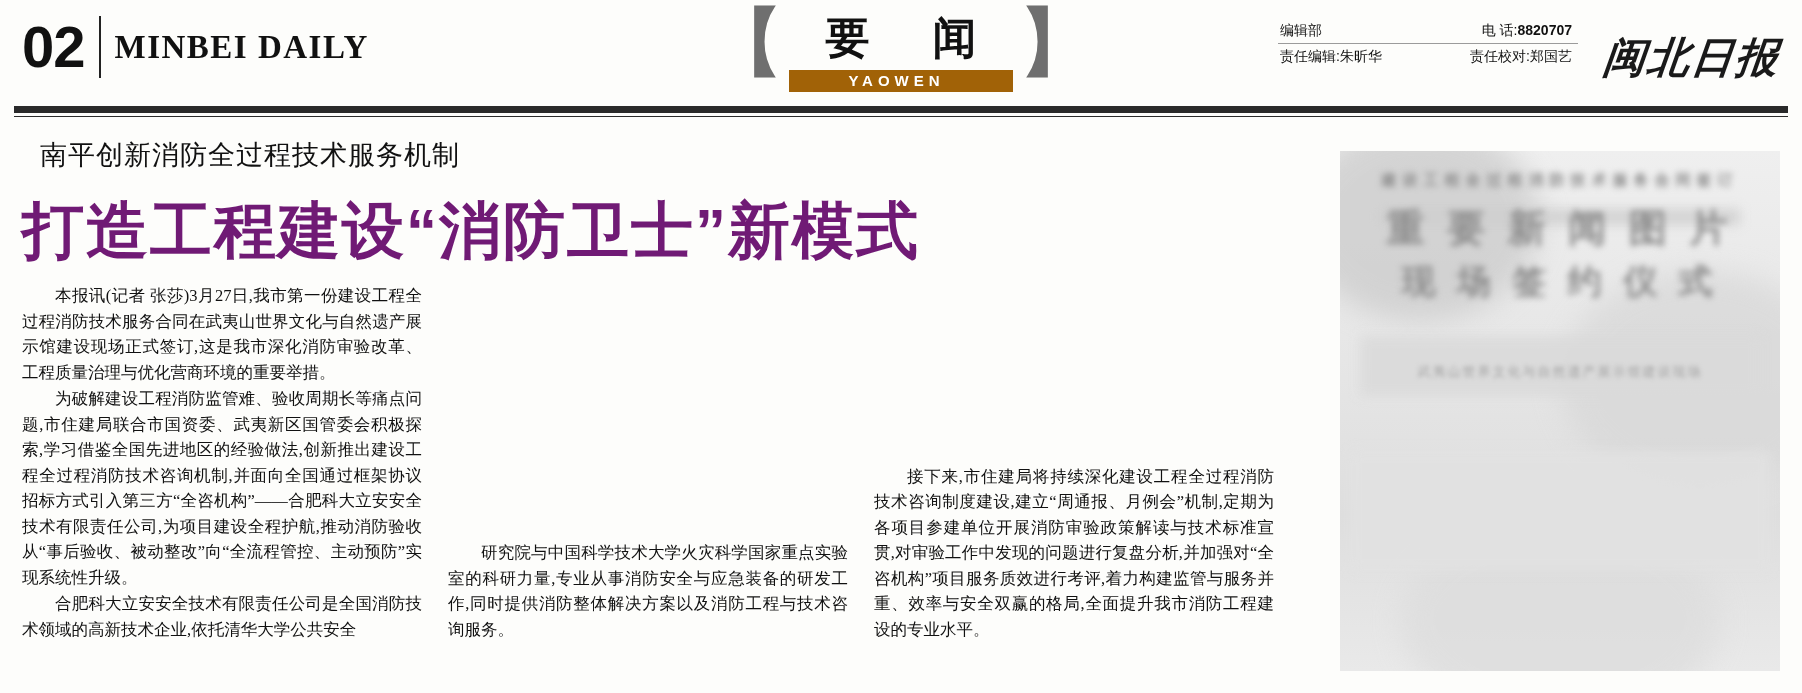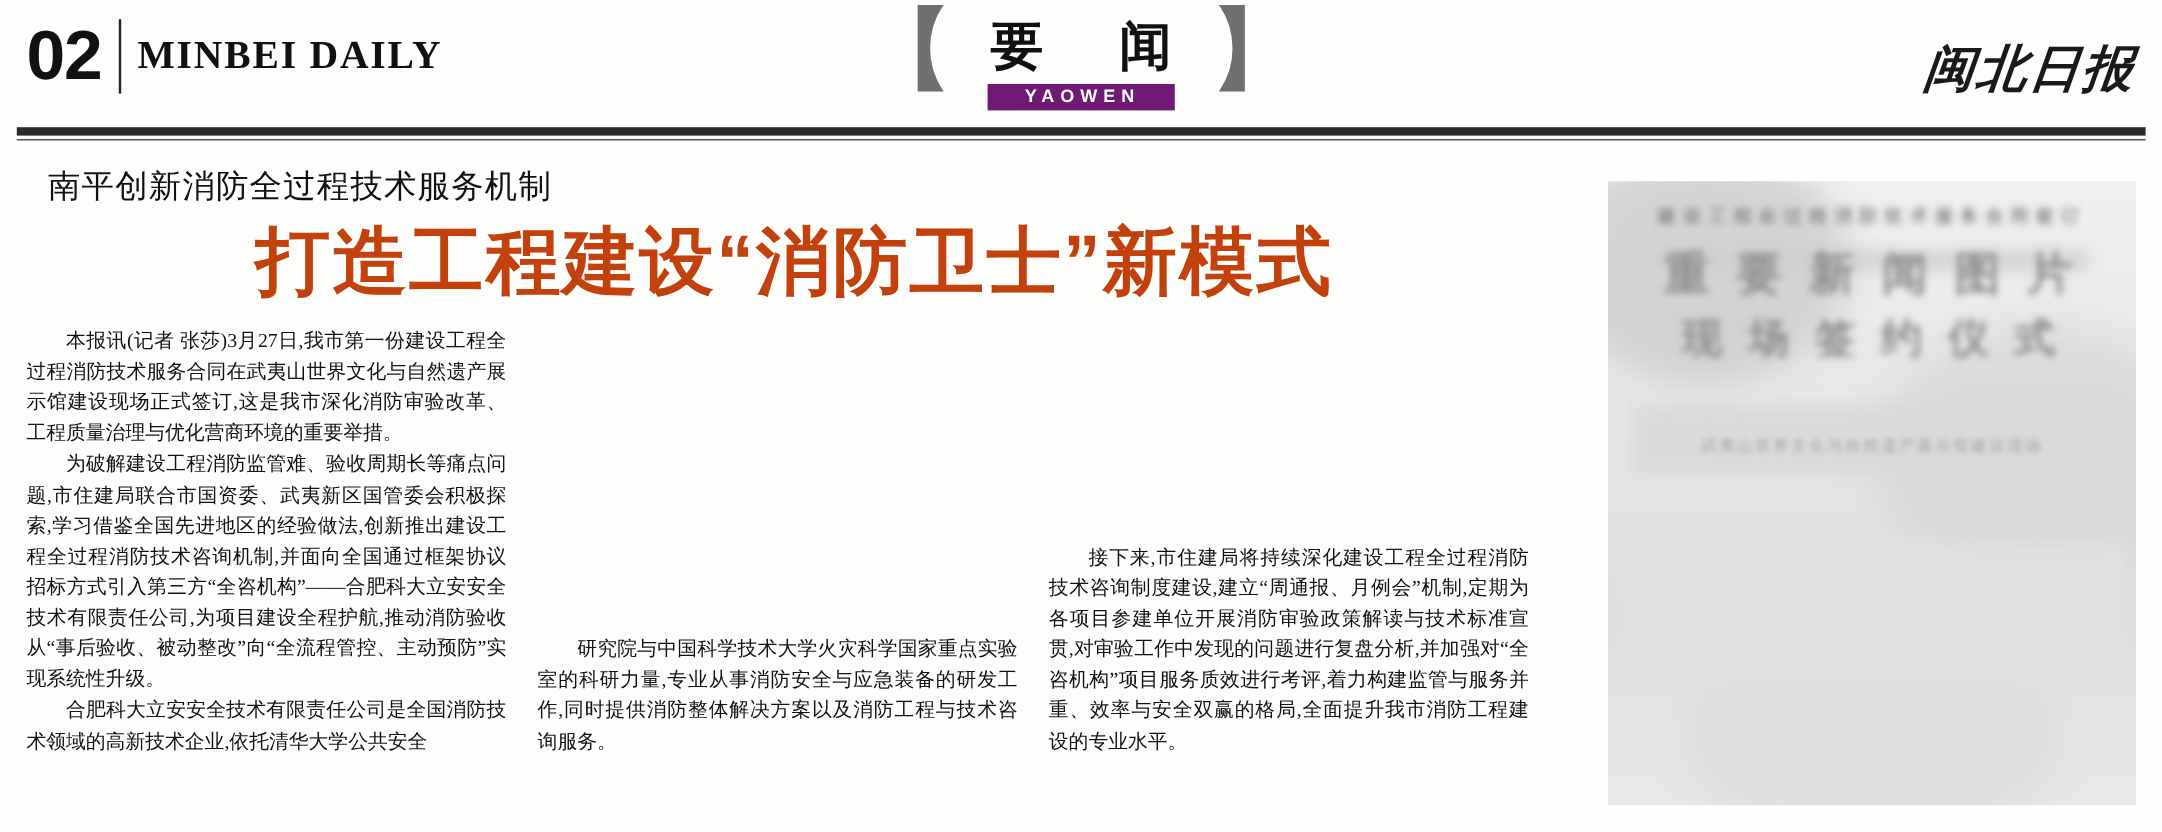--- a/index.html
+++ b/index.html
@@ -102,29 +102,29 @@
     font-size: 44px;
     font-weight: bold;
     letter-spacing: 26px;
     text-indent: 26px;
     color: #111;
     line-height: 50px;
     margin-top: 6px;
   }
   .banner-en {
     margin-top: 6px;
-    background: #701a75;
+    background: #a16207;
     color: #fff;
     font-family: "Liberation Sans", sans-serif;
     font-size: 15px;
     font-weight: bold;
     letter-spacing: 5px;
     text-indent: 5px;
     padding: 2px 40px 3px 26px;
-    width: 156px;
+    width: 224px;
     text-align: center;
     box-sizing: border-box;
   }
 
   
   .mast-right {
     margin-left: auto;
     display: flex;
     align-items: flex-start;
     padding-top: 8px;
@@ -185,24 +185,24 @@
     font-size: 27px;
     letter-spacing: 1px;
     color: #111;
     margin: 4px 0 6px 18px;
   }
   .headline {
     font-family: "Liberation Sans", sans-serif;
     font-weight: bold;
     font-size: 62px;
     letter-spacing: 2px;
-    color: #c2410c;
-    text-align: center;
+    color: #701a75;
+    text-align: left;
     line-height: 76px;
-    margin: 8px 0 14px 0;
+    margin: 20px 0 14px 0;
   }
 
   .columns {
     display: flex;
     width: 1280px;
     gap: 26px;
     margin-top: 10px;
     align-items: flex-end;
   }
   .col {
@@ -283,20 +283,36 @@
     <div class="mast-center">
       <div class="bracket">【</div>
       <div class="banner-core">
         <div class="banner-cn">要 闻</div>
         <div class="banner-en">YAOWEN</div>
       </div>
       <div class="bracket">】</div>
     </div>
 
     <div class="mast-right">
+      <div class="credits">
+        <div class="credits-row">
+          <span class="cell">编辑部</span>
+          <span class="cell right">
+            <span>电 话:</span><span class="phone-num">8820707</span>
+          </span>
+        </div>
+        <div class="credits-row">
+          <span class="cell">
+            <span>责任编辑:</span><span>朱昕华</span>
+          </span>
+          <span class="cell right">
+            <span>责任校对:</span><span>郑国艺</span>
+          </span>
+        </div>
+      </div>
       <div class="nameplate">闽北日报</div>
     </div>
   </div>
 
   <div class="rule-thick"></div>
   <div class="rule-thin"></div>
 
   <div class="content">
 
     <div class="headline-wrap">

